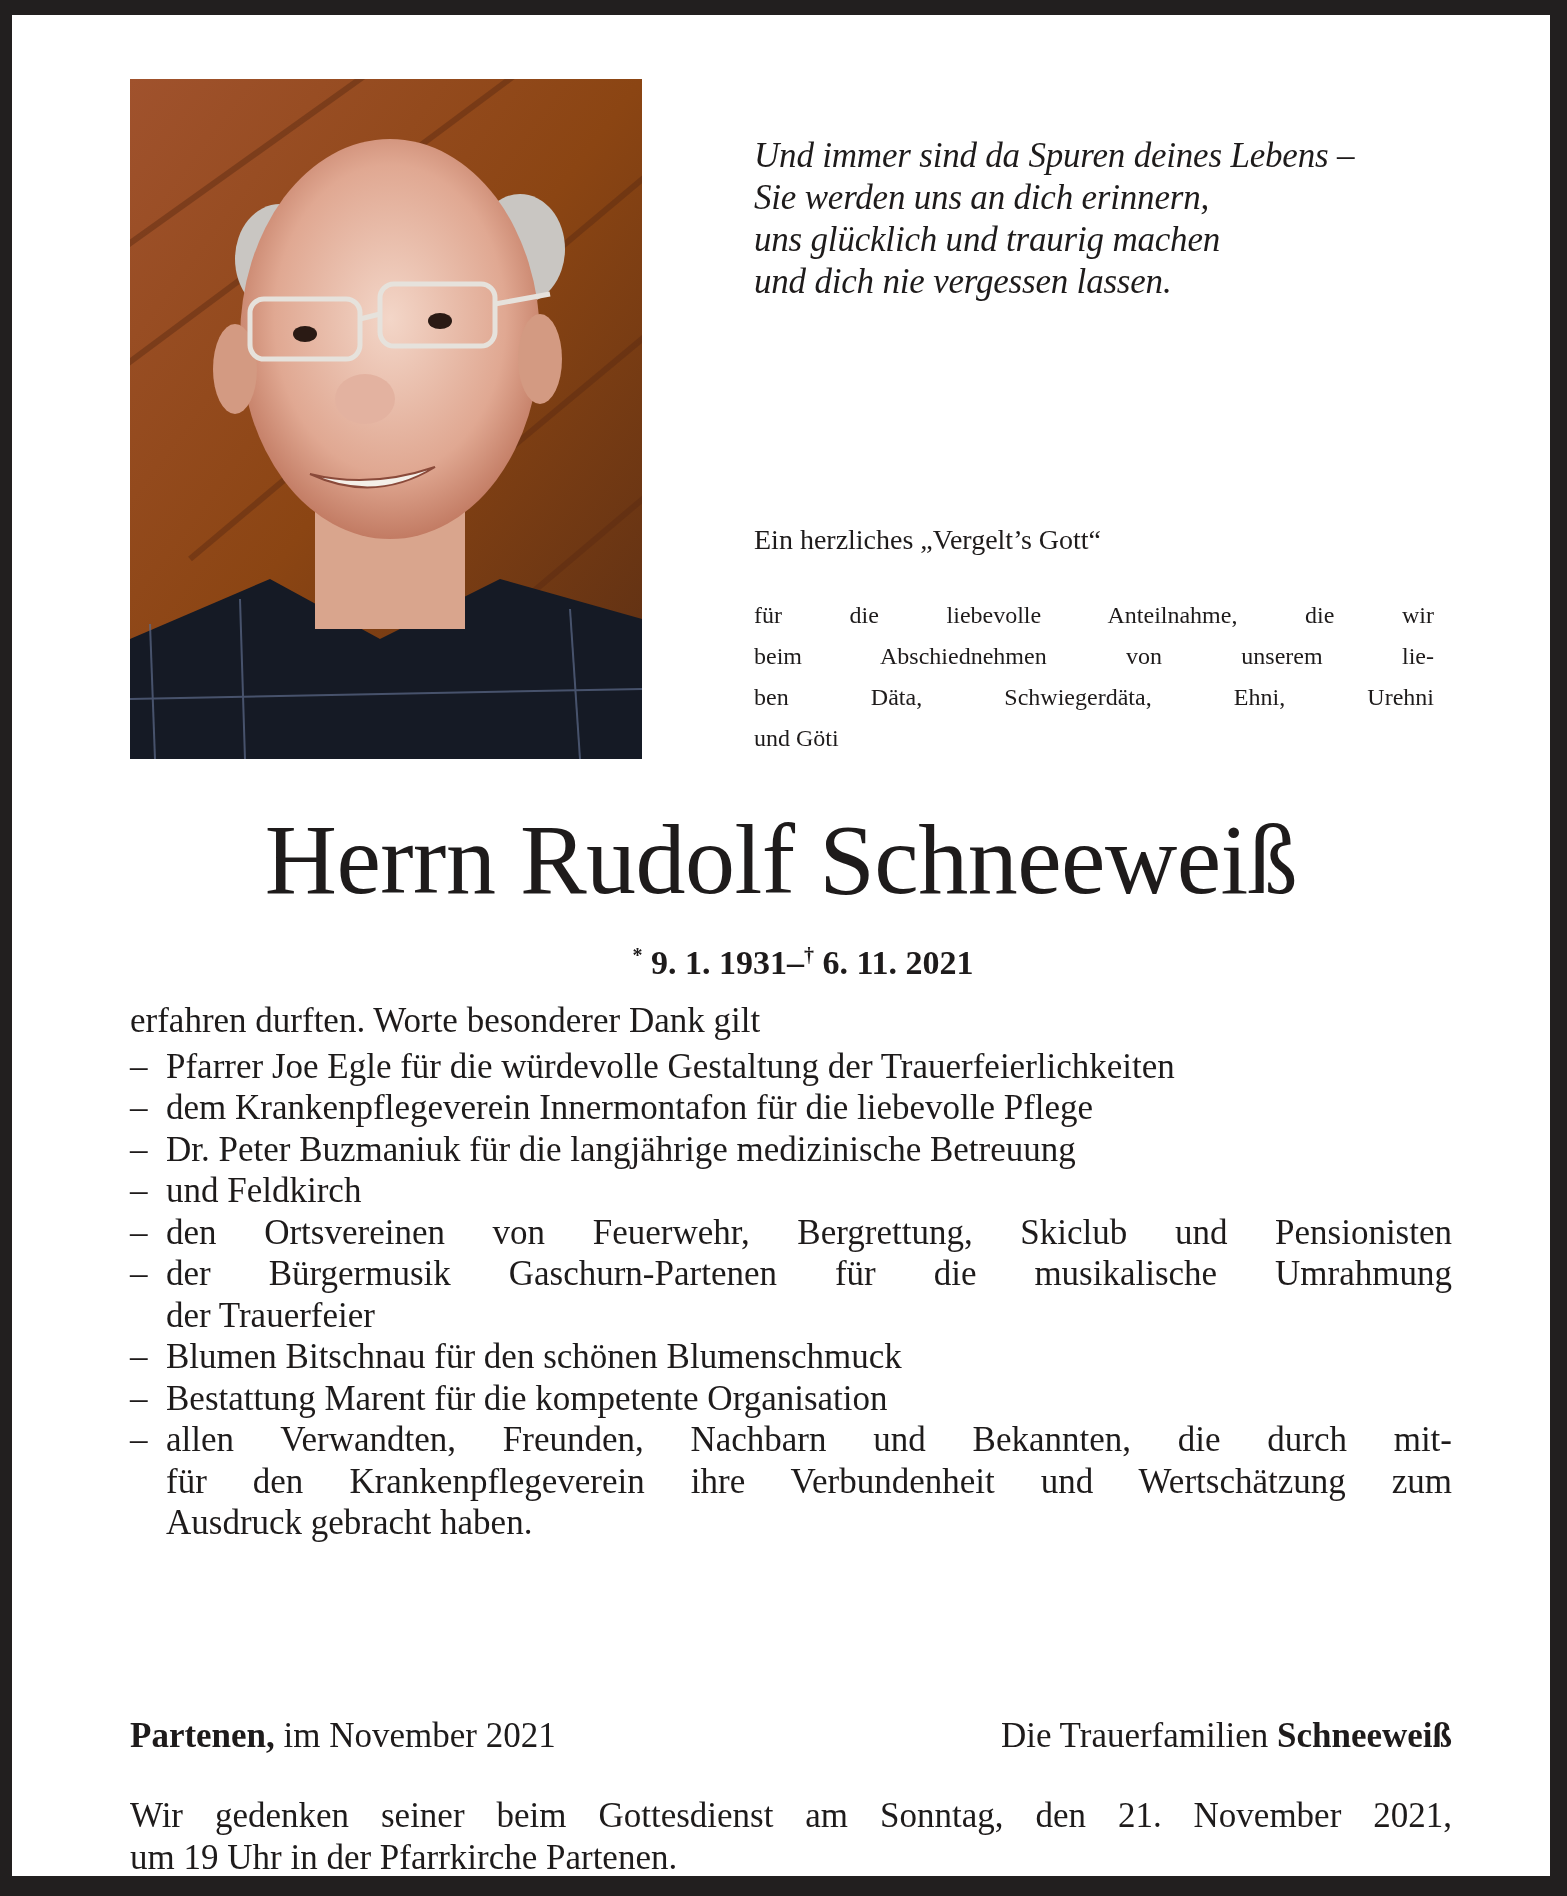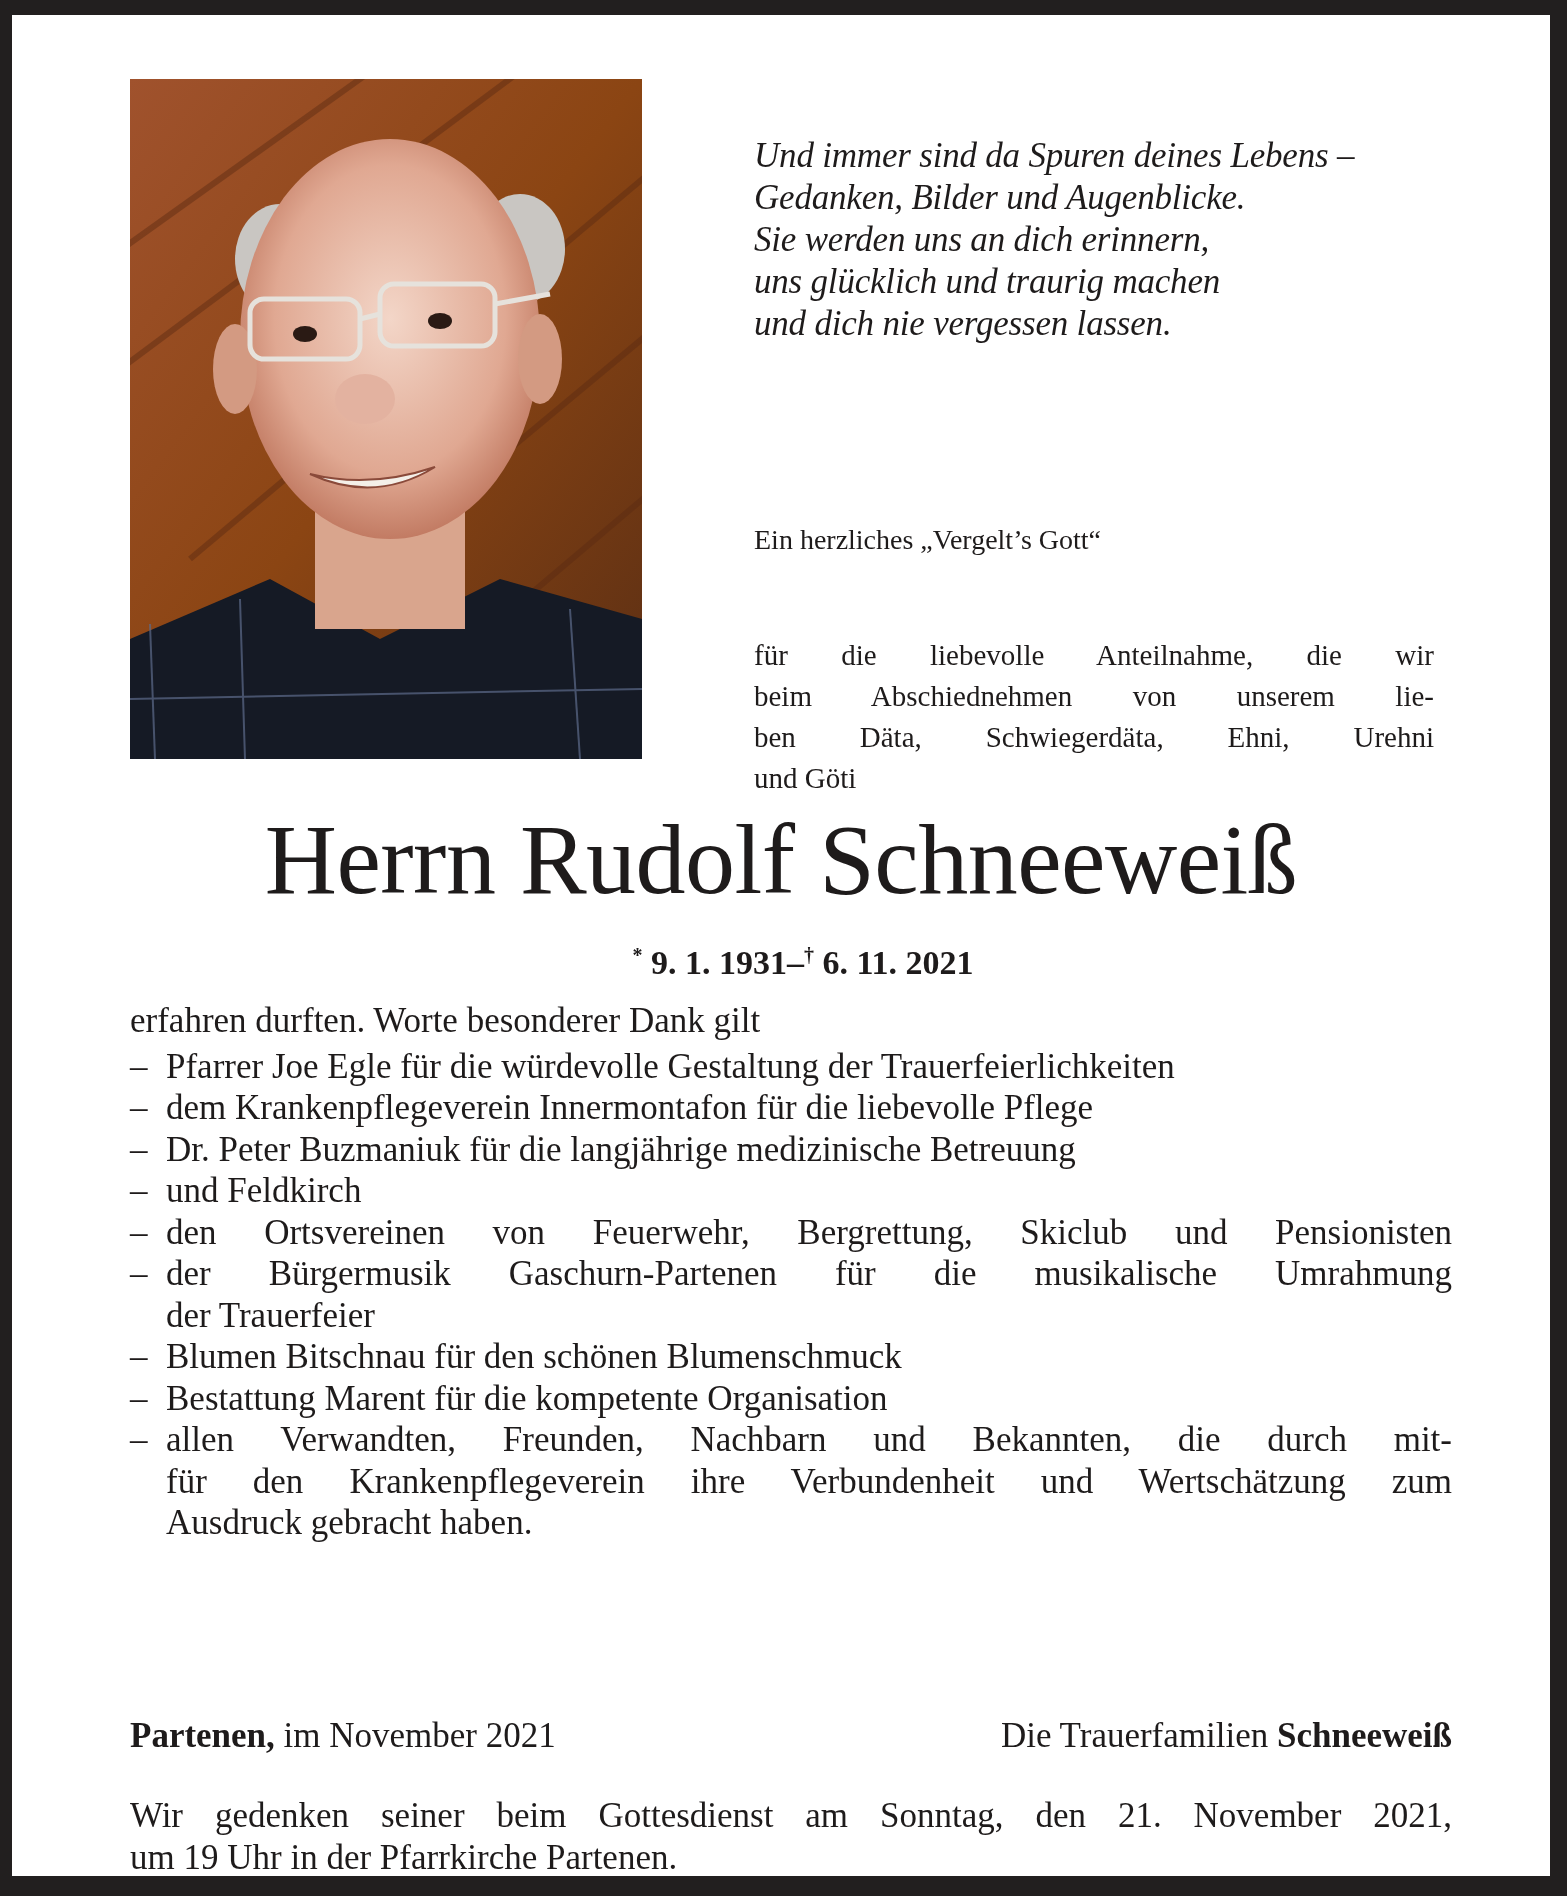--- a/index.html
+++ b/index.html
@@ -24,21 +24,21 @@
       position:absolute; left:742px; top:120px; width:720px;
       font-style:italic; font-size:35px; line-height:42px; letter-spacing:-0.2px;
     }
     .poem div { white-space:nowrap; }
     .thanks-title {
       position:absolute; left:742px; top:500px;
       font-size:28px; line-height:50px; white-space:nowrap;
     }
     .thanks-body {
       position:absolute; left:742px; top:580px; width:680px;
-      font-size:29px; line-height:41px;margin-top:40px;
+      font-size:24px; line-height:41px;
     }
     .thanks-body div { white-space:nowrap; }
     .thanks-body .just { text-align:justify; text-align-last:justify; }
     .name {
       position:absolute; left:0; top:790px; width:1538px; text-align:center;
       font-size:100px; line-height:110px; letter-spacing:-0.5px;
     }
     .dates {
       position:absolute; left:0; top:918px; width:1538px; text-align:center;
       font-size:34px; font-weight:bold; line-height:44px;padding-left:22px;
@@ -113,21 +113,20 @@
       </g>
       <ellipse cx="175" cy="255" rx="12" ry="8" fill="#2a1a14"></ellipse>
       <ellipse cx="310" cy="242" rx="12" ry="8" fill="#2a1a14"></ellipse>
       <ellipse cx="235" cy="320" rx="30" ry="25" fill="#e3b2a0"></ellipse>
       <path d="M180 395 Q240 410 305 388 Q245 425 180 395 Z" fill="#f4efe8" stroke="#8a4a3a" stroke-width="2"></path>
     </svg>
   </div>
 
   <div class="poem">
     <div>Und immer sind da Spuren deines Lebens –</div>
-    <div>Gedanken, Bilder und Augenblicke.</div>
     <div>Sie werden uns an dich erinnern,</div>
     <div>uns glücklich und traurig machen</div>
     <div>und dich nie vergessen lassen.</div>
   </div>
 
   <div class="thanks-title">Ein herzliches „Vergelt’s Gott“</div>
 
   <div class="thanks-body">
     <div class="just">für die liebevolle Anteilnahme, die wir</div>
     <div class="just">beim Abschiednehmen von unserem lie-</div>

